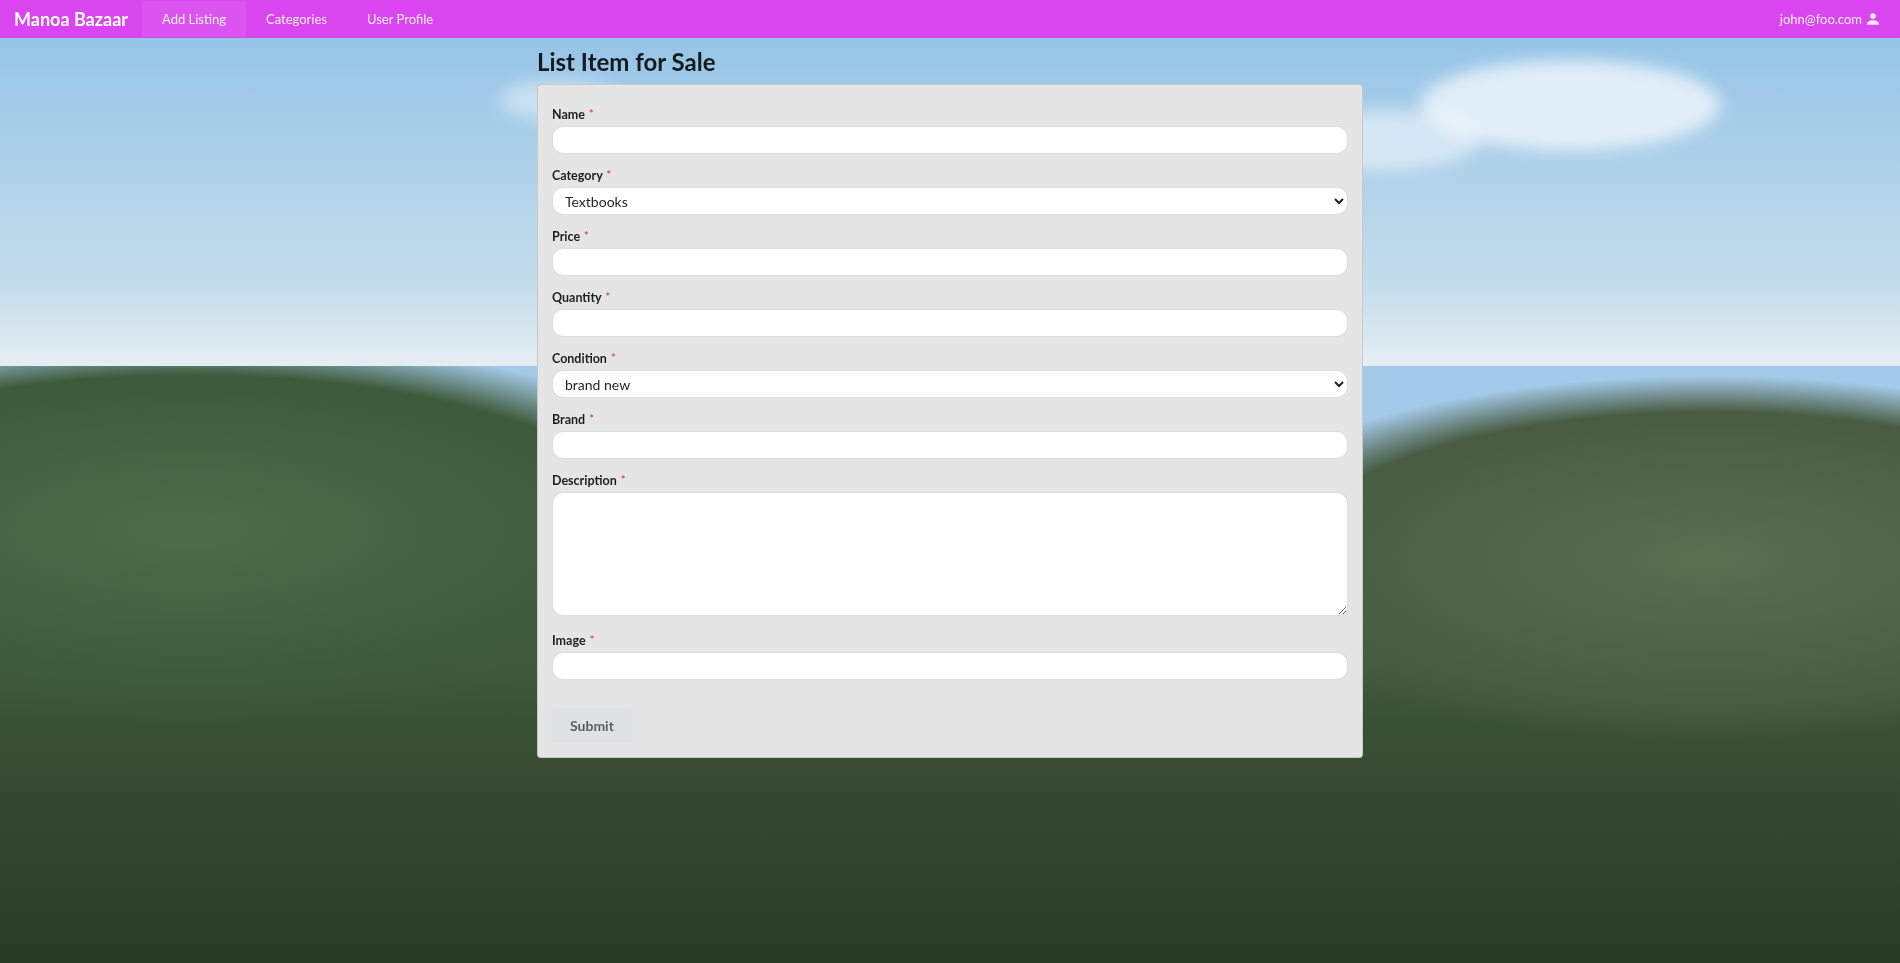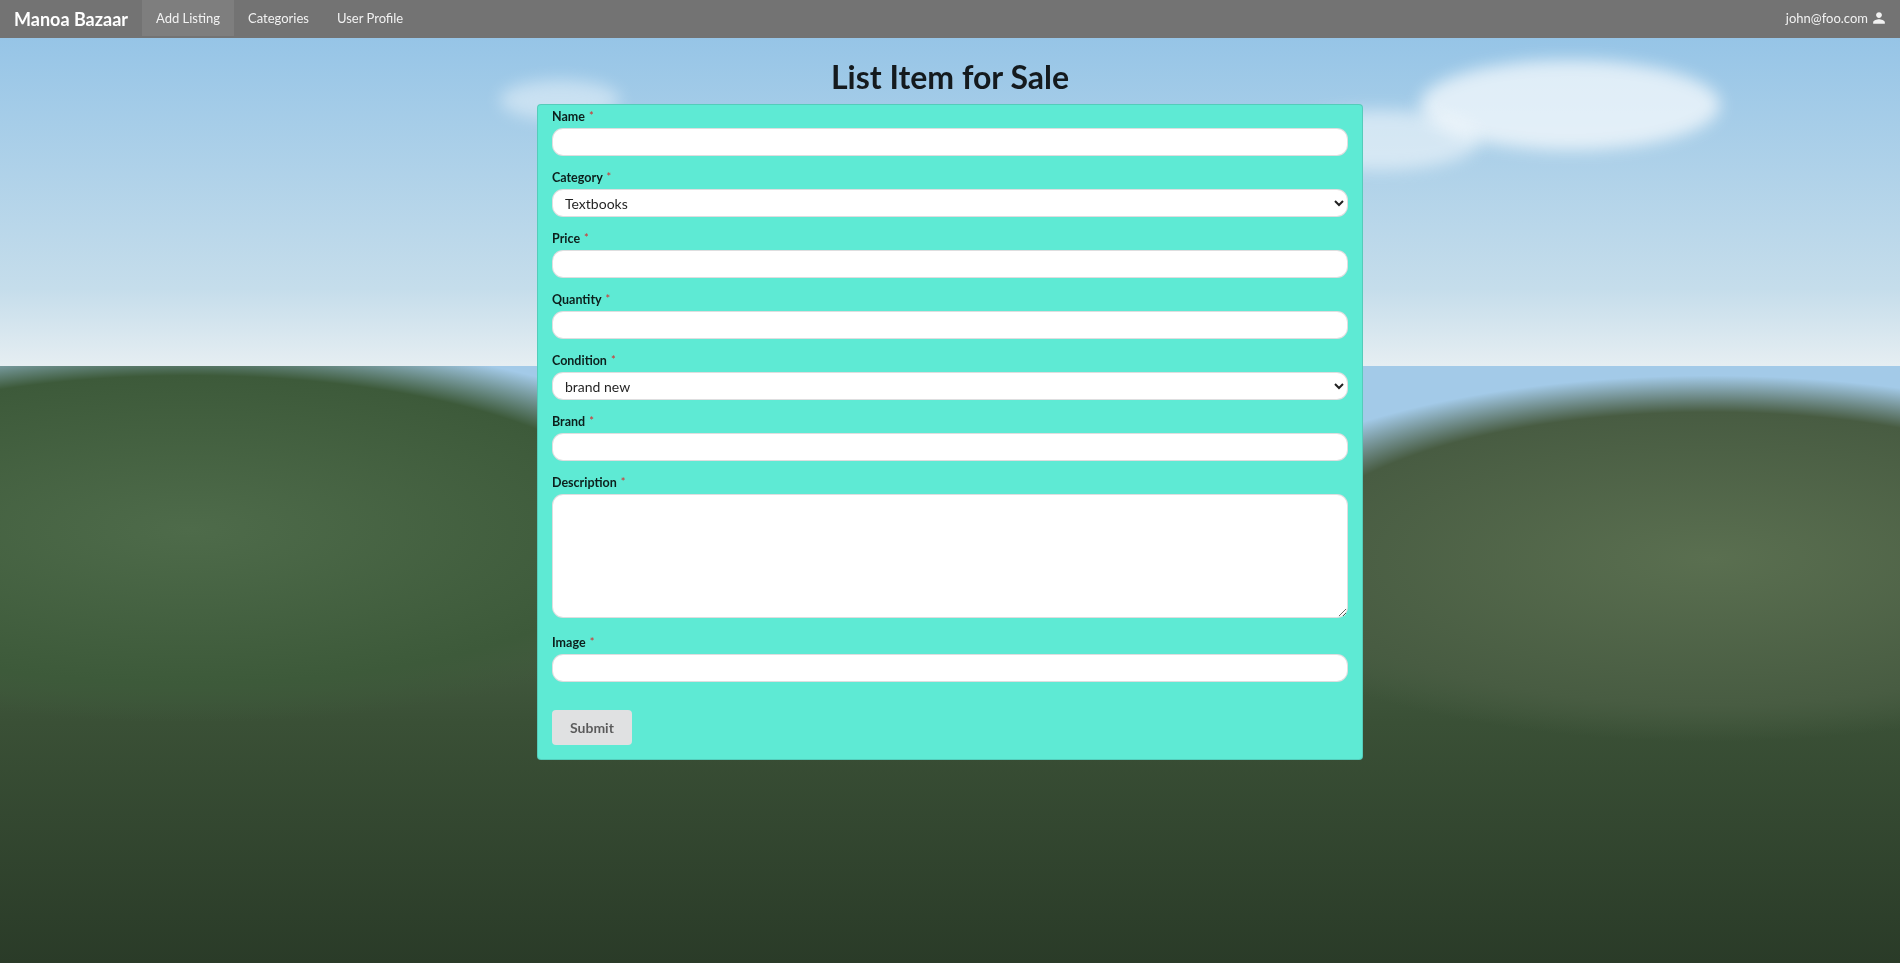--- a/index.html
+++ b/index.html
@@ -52,42 +52,42 @@
       background: rgba(255,255,255,0.85);
       border-radius: 50%;
       z-index: -1;
       filter: blur(8px);
     }
     .cloud1 { top: 60px; right: 180px; width: 300px; height: 90px; opacity:0.8; }
     .cloud2 { top: 110px; right: 420px; width: 200px; height: 60px; opacity:0.6; }
     .cloud3 { top: 80px; left: 500px; width: 120px; height: 40px; opacity:0.5; }
 
     .navbar {
-      background-color: #737373;
-      display: flex;
-      align-items: flex-start;
+      background-color: #d946ef;
+      display: flex;
+      align-items: center;
       min-height: 36px;
       position: relative;
       z-index: 10;
     }
 
     .navbar-brand {
       color: #fff;
       font-size: 18px;
       font-weight: 700;
       padding: 8px 14px;
       display: flex;
       align-items: center;
       cursor: pointer;
     }
 
     .navbar-item {
       color: rgba(255,255,255,0.9);
       font-size: 13px;
-      padding: 10px 14px;
+      padding: 10px 20px;
       display: flex;
       align-items: center;
       cursor: pointer;
     }
 
     .navbar-item.active {
       background-color: rgba(255,255,255,0.08);
     }
 
     .navbar-right {
@@ -106,32 +106,32 @@
 
     .container {
       max-width: 826px;
       margin: 0 auto;
       padding: 7px 0 30px 0;
       position: relative;
       z-index: 5;
     }
 
     .page-title {
-      font-size: 32px;
+      font-size: 24px;
       font-weight: 700;
       color: rgba(0,0,0,0.87);
-      text-align: center;
-      margin: 12px 0 8px 0;
+      text-align: left;
+      margin: 2px 0 8px 0;
     }
 
     .form-panel {
-      background: #5eead4;
+      background: #e5e5e5;
       border: 1px solid rgba(34,36,38,0.15);
       border-radius: 4px;
-      padding: 4px 14px 14px 14px;
+      padding: 22px 14px 14px 14px;
     }
 
     .form-field {
       margin-bottom: 14px;
     }
 
     .form-field:last-of-type {
       margin-bottom: 14px;
     }
 

